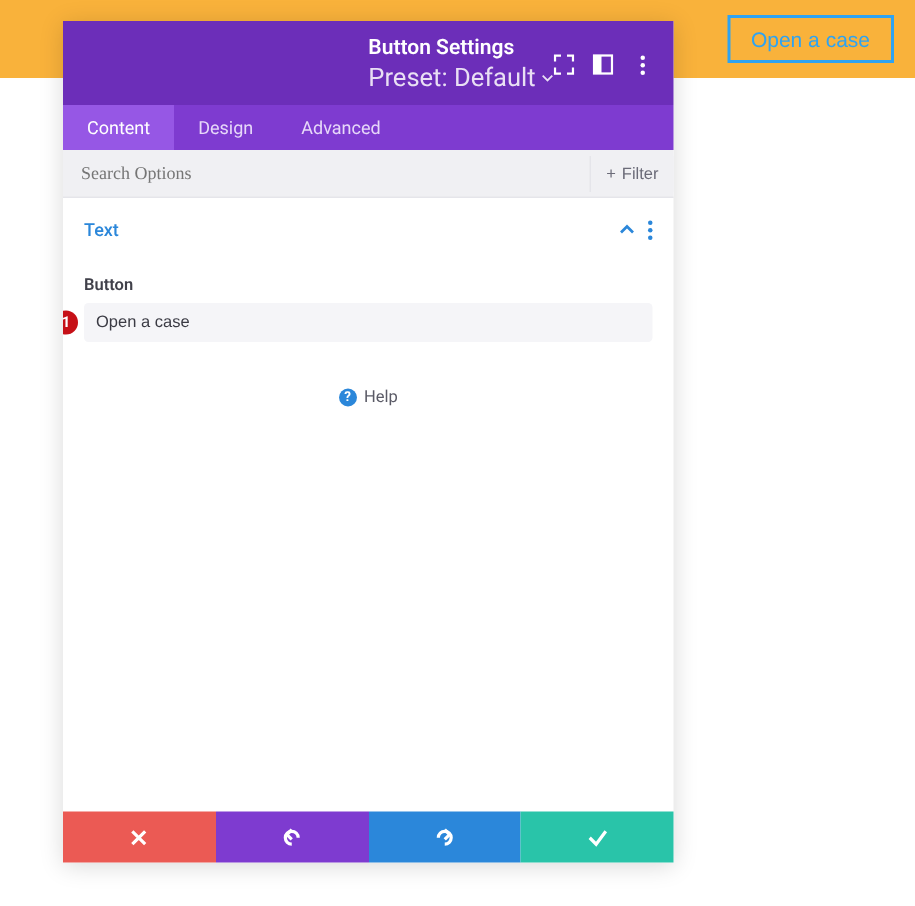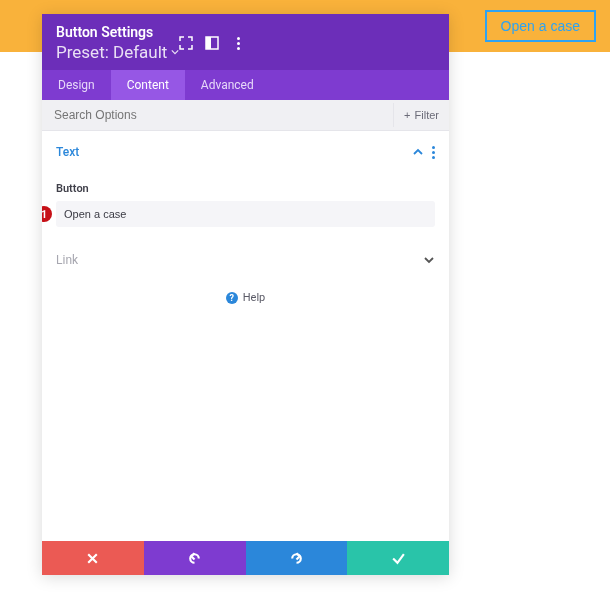--- a/index.html
+++ b/index.html
@@ -38,21 +38,21 @@
     box-shadow: 0 2px 15px rgba(0,0,0,0.15);
     display: flex;
     flex-direction: column;
   }
   .panel-header {
     background: #6c2eb9;
     color: #fff;
     padding: 10px 14px 8px 14px;
     display: flex;
     align-items: center;
-    justify-content: flex-start;
+    justify-content: flex-end;
   }
   .panel-header .titles .title { font-size: 14px; font-weight: 600; }
   .panel-header .titles .preset { font-size: 17px; opacity: 0.85; margin-top: 2px; display:flex; align-items:center; gap:4px;}
   .header-actions { display: flex; gap: 12px; align-items: center; }
   .header-icon { width: 14px; height: 14px; display:flex; align-items:center; justify-content:center; cursor:pointer; }
   .header-icon svg { width:14px; height:14px; fill:#fff; }
   .dots { display:flex; flex-direction:column; gap:2px; }
   .dots span { width:3px; height:3px; background:#fff; border-radius:50%; }
   .tabs {
     background: #7e3bd0;
@@ -72,20 +72,21 @@
     border-bottom: 1px solid #e5e5ea;
   }
   .search-input {
     flex: 1;
     border: none;
     background: transparent;
     padding: 8px 12px;
     font-size: 12px;
     color: #888;
     outline: none;
+    font-family: Liberation Serif, serif;
   }
   .filter-btn {
     display: flex;
     align-items: center;
     gap: 4px;
     font-size: 11px;
     color: #6b6b78;
     padding: 6px 10px;
     border-left: 1px solid #e5e5ea;
     cursor: pointer;
@@ -207,22 +208,22 @@
         <div class="dots">
             <span></span>
             <span></span>
             <span></span>
           </div>
       </div>
     </div>
   </div>
 
   <div class="tabs">
+    <div class="tab active">Content</div>
     <div class="tab">Design</div>
-    <div class="tab active">Content</div>
     <div class="tab">Advanced</div>
   </div>
 
   <div class="search-row">
     <input class="search-input" placeholder="Search Options" style="">
     <button class="filter-btn">
       <span>+</span>
       <span>Filter</span>
     </button>
   </div>
@@ -243,30 +244,20 @@
             </div>
         </div>
       </div>
       <div class="field-label">Button</div>
       <div class="field-row">
         <div class="marker">1</div>
         <input class="text-input" value="Open a case" style="">
       </div>
     </div>
 
-    <div class="section link collapsed">
-      <div class="section-header">
-        <div class="section-title">Link</div>
-        <div class="chev">
-            <svg viewBox="0 0 12 12">
-              <path d="M2 4 L6 8 L10 4" stroke="#555" stroke-width="1.8" fill="none"></path>
-            </svg>
-          </div>
-      </div>
-    </div>
 
 
     <div class="help">
       <span class="help-icon">?</span>
       <span>Help</span>
     </div>
 
   </div>
 
   <div class="footer">

